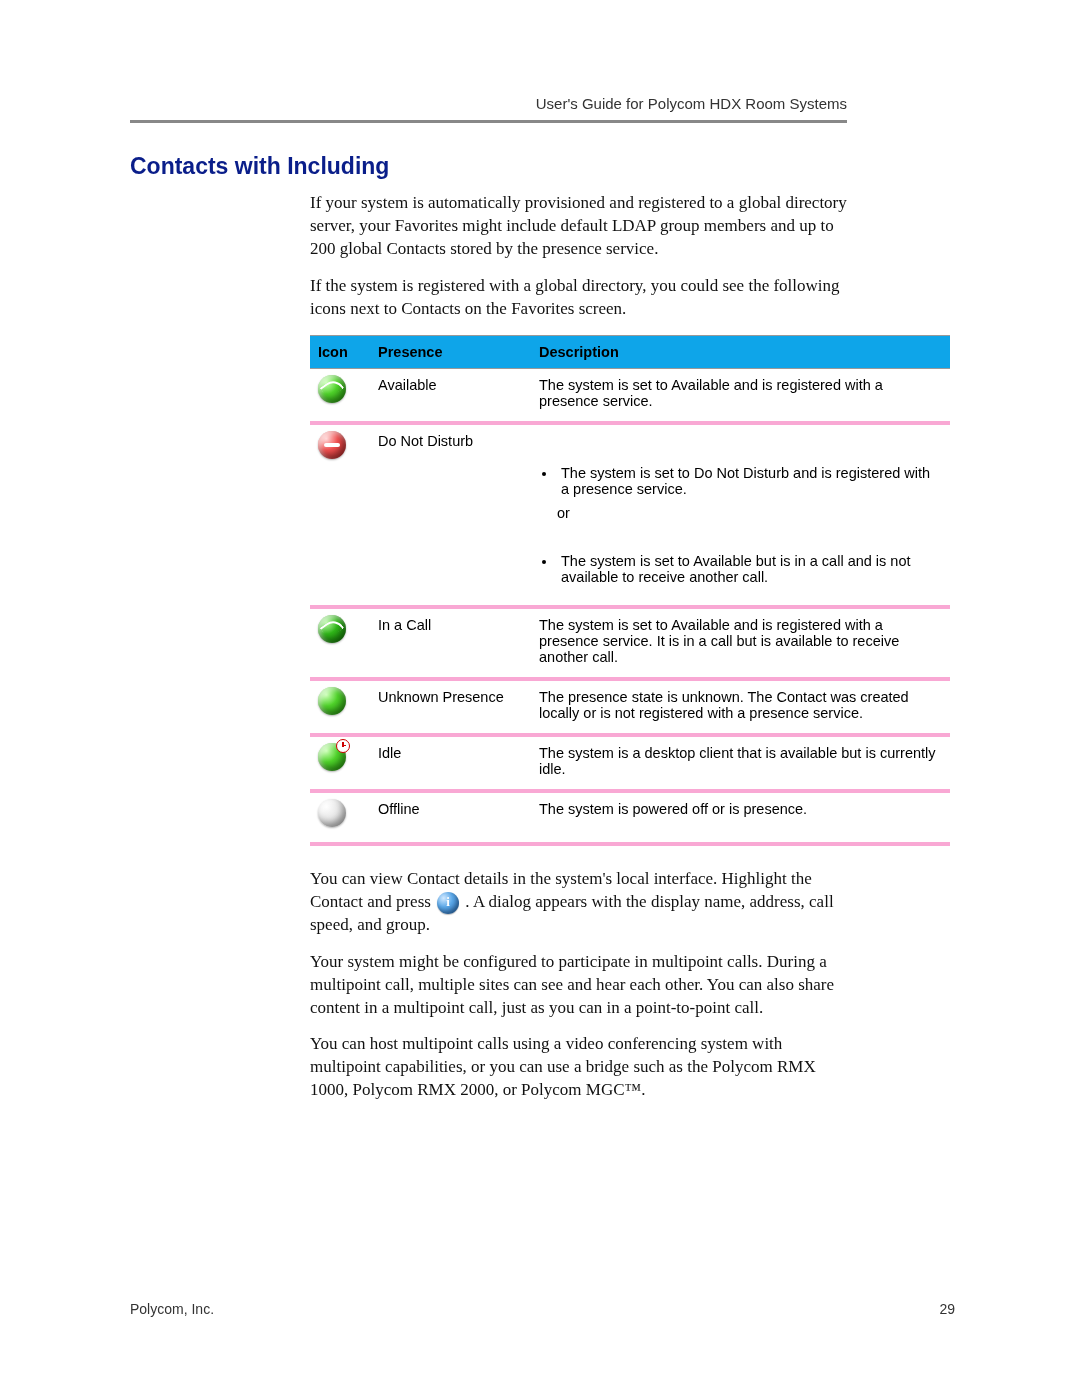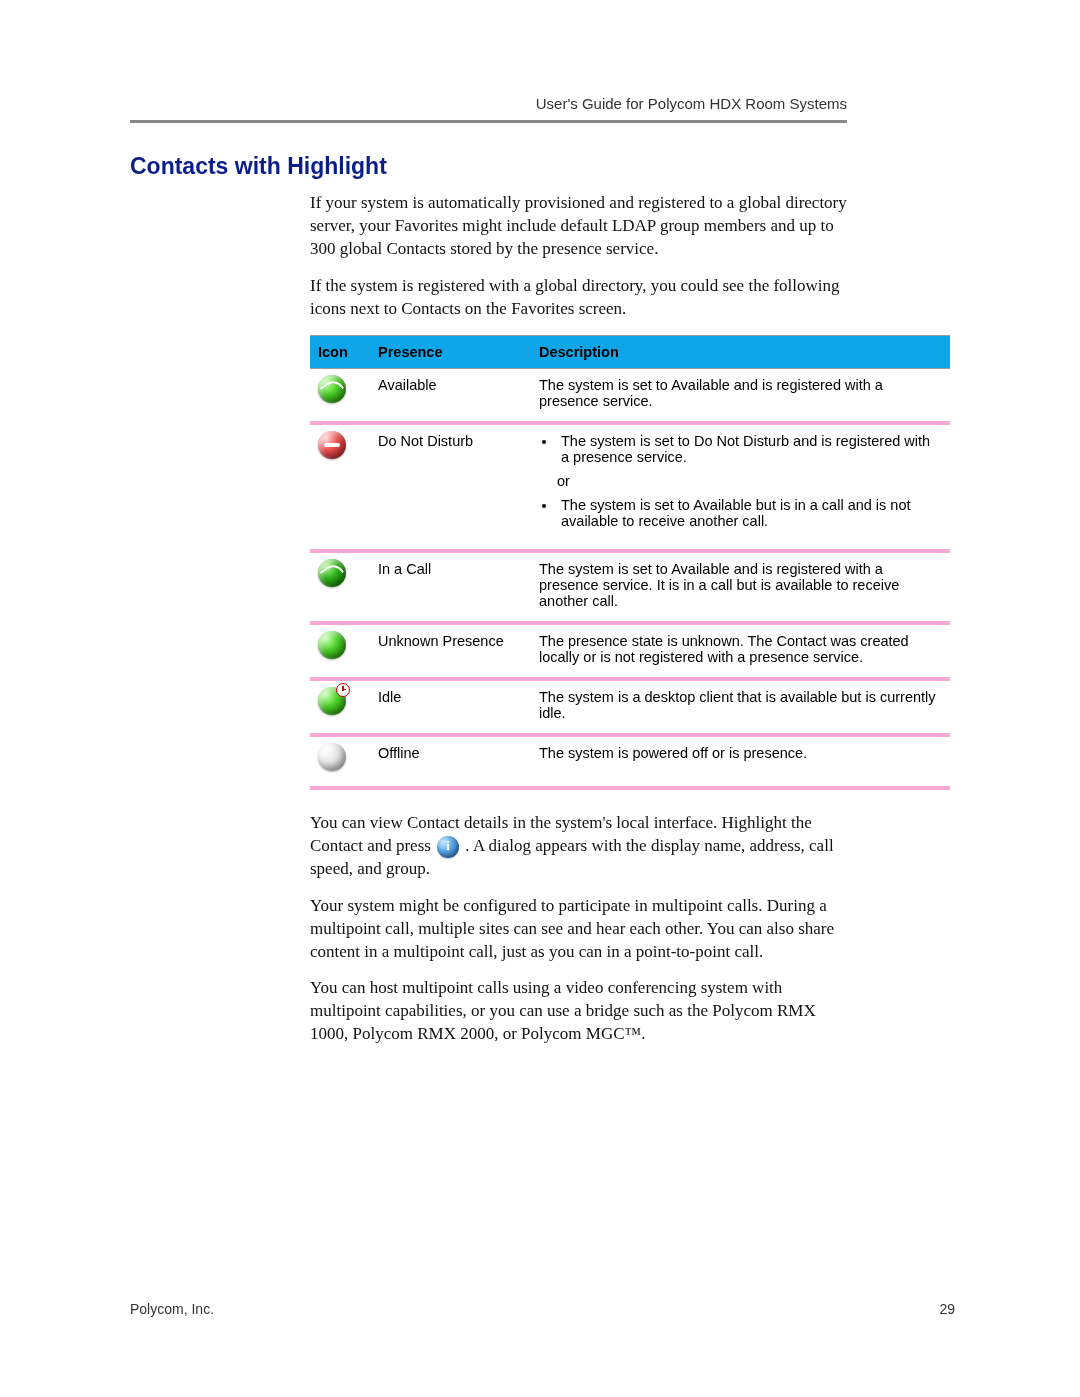--- a/index.html
+++ b/index.html
@@ -153,20 +153,21 @@
   background: #c00;
 }
 ul.desc-list {
   margin: 0;
   padding: 0 0 0 18px;
   list-style-type: disc;
 }
 ul.desc-list li {
   margin-bottom: 8px;
   padding-left: 4px;
+  margin-top: 32px;
 }
 .or-text {
   margin: 6px 0 8px 0;
 }
 .footer {
   position: absolute;
   left: 130px;
   right: 125px;
   top: 1301px;
   display: flex;
@@ -179,22 +180,22 @@
   vertical-align: middle;
 }
 </style>
 </head>
 <body>
 
 <div class="page">
   <div class="header-title">User's Guide for Polycom HDX Room Systems</div>
   <hr class="hr-line">
 
-  <div class="section-h2">Contacts with Highlight</div>
-  <p class="body-text">If your system is automatically provisioned and registered to a global directory server, your Favorites might include default LDAP group members and up to 300 global Contacts stored by the presence service.</p>
+  <div class="section-h2">Contacts with Including</div>
+  <p class="body-text">If your system is automatically provisioned and registered to a global directory server, your Favorites might include default LDAP group members and up to 200 global Contacts stored by the presence service.</p>
   <p class="body-text">If the system is registered with a global directory, you could see the following icons next to Contacts on the Favorites screen.</p>
 
   <div class="table-wrap">
     <table class="presence">
       <thead>
         <tr>
           <th>Icon</th>
           <th>Presence</th>
           <th>Description</th>
         </tr>

